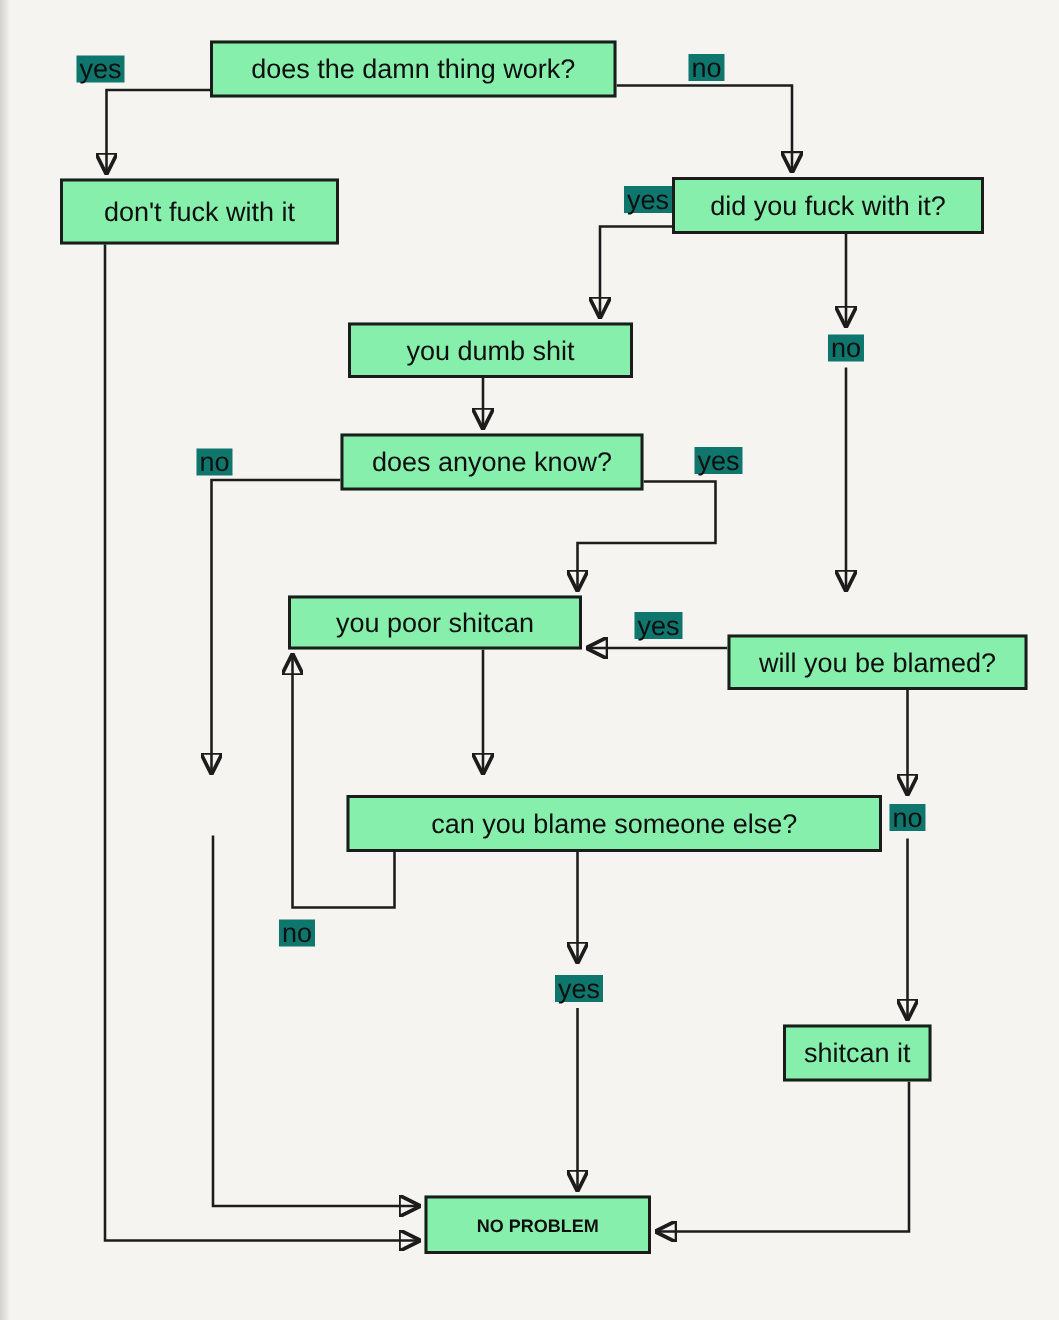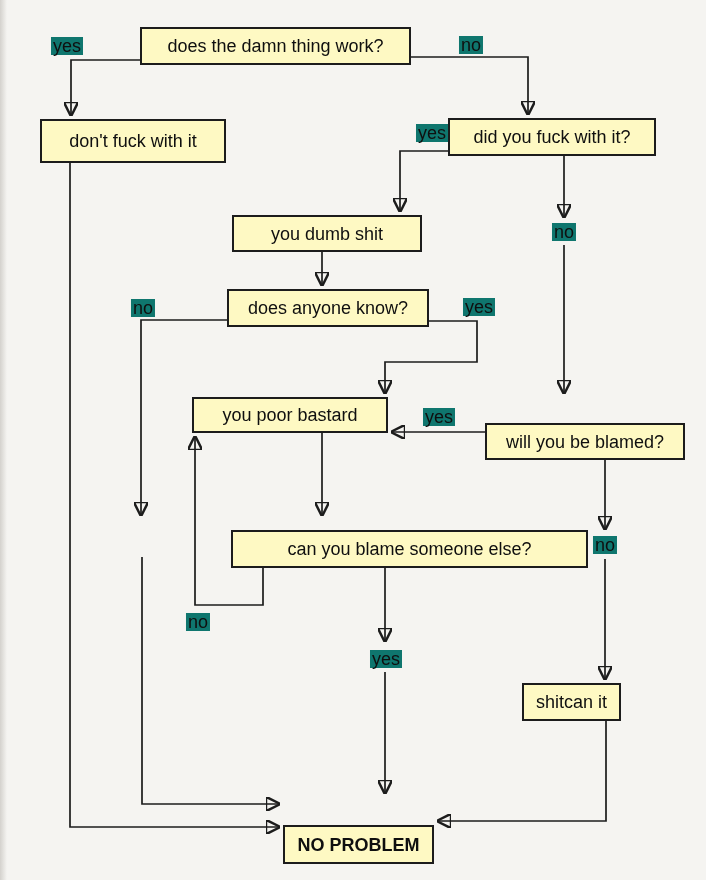--- a/index.html
+++ b/index.html
@@ -32,21 +32,21 @@
   }
   svg.edges path {
     fill: none;
     stroke: #1c1c1c;
     stroke-width: 1.7;
   }
   .node {
     position: absolute;
     box-sizing: border-box;
     border: 2px solid #1c1c1c;
-    background: #fef9c3;
+    background: #86efac;
     display: flex;
     align-items: center;
     justify-content: center;
     font-size: 18px;
     line-height: 1;
     white-space: nowrap;
     text-align: center;
   }
   .elabel {
     position: absolute;
@@ -62,21 +62,21 @@
   #n-dont        { left: 40px;  top: 119px; width: 186px; height: 44px; }
   #n-did         { left: 448px; top: 118px; width: 208px; height: 38px; }
   #n-dumb        { left: 232px; top: 215px; width: 190px; height: 37px; }
   #n-know        { left: 227px; top: 289px; width: 202px; height: 38px; }
   #n-poor        { left: 192px; top: 397px; width: 196px; height: 36px; }
   #n-blamed      { left: 485px; top: 397px; width: 200px; height: 37px; margin-top: 26px; }
   #n-hide        { left: 103px; top: 519px; width: 79px;  height: 38px; }
   #n-blame-else  { left: 231px; top: 530px; width: 357px; height: 38px; }
   #n-shitcan     { left: 522px; top: 683px; width: 99px;  height: 38px; }
   #n-no-problem  { left: 283px; top: 797px; width: 151px; height: 39px;
-                   font-weight: bold; font-size: 18px; border-width: 2px; margin-top: 28px; }
+                   font-weight: bold; font-size: 12px; border-width: 2px; }
   
   #l-work-yes       { left: 67px;  top: 46px;  }
   #l-work-no        { left: 471px; top: 45px;  }
   #l-did-yes        { left: 432px; top: 133px; }
   #l-did-no         { left: 564px; top: 232px; }
   #l-know-no        { left: 143px; top: 308px; }
   #l-know-yes       { left: 479px; top: 307px; }
   #l-blamed-yes     { left: 439px; top: 417px; }
   #l-blamed-no      { left: 605px; top: 545px; }
   #l-blame-else-no  { left: 198px; top: 622px; }
@@ -111,21 +111,21 @@
     <path d="M142,557 L142,804 L279,804" marker-end="url(#arrow)"></path>
     <path d="M70,157 L70,827 L279,827" marker-end="url(#arrow)"></path>
     <path d="M606,721 L606,821 L438,821" marker-end="url(#arrow)"></path>
   </svg>
 
   <div class="node" id="n-work">does the damn thing work?</div>
   <div class="node" id="n-dont">don't fuck with it</div>
   <div class="node" id="n-did">did you fuck with it?</div>
   <div class="node" id="n-dumb">you dumb shit</div>
   <div class="node" id="n-know">does anyone know?</div>
-  <div class="node" id="n-poor">you poor bastard</div>
+  <div class="node" id="n-poor">you poor shitcan</div>
   <div class="node" id="n-blamed">will you be blamed?</div>
   <div class="node" id="n-blame-else">can you blame someone else?</div>
   <div class="node" id="n-shitcan">shitcan it</div>
   <div class="node" id="n-no-problem">NO PROBLEM</div>
 
   <div class="elabel" id="l-work-yes">yes</div>
   <div class="elabel" id="l-work-no">no</div>
   <div class="elabel" id="l-did-yes">yes</div>
   <div class="elabel" id="l-did-no">no</div>
   <div class="elabel" id="l-know-no">no</div>

